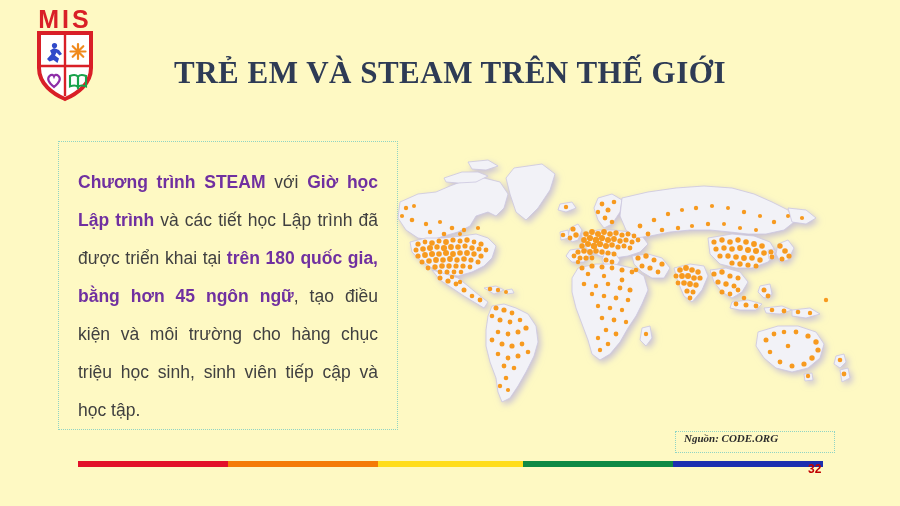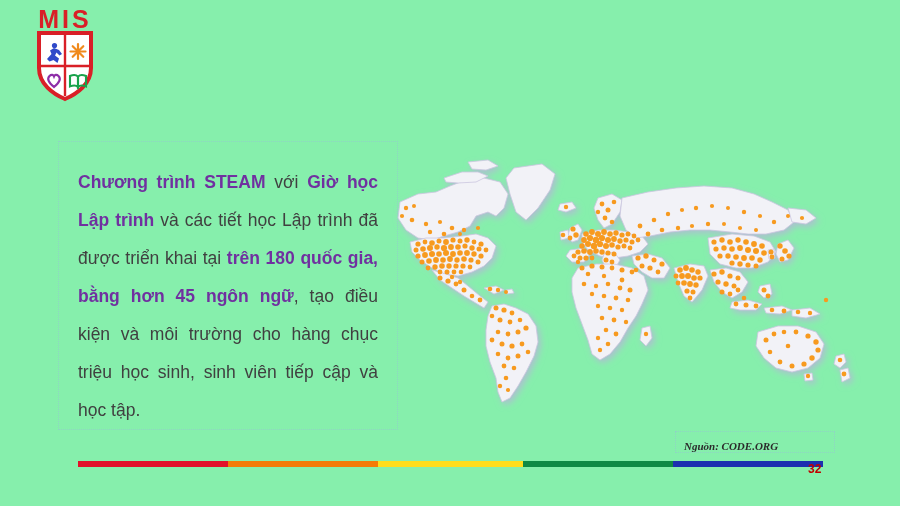--- a/index.html
+++ b/index.html
@@ -3,21 +3,21 @@
 <meta charset="utf-8">
 <style>
   html,body{margin:0;padding:0;}
   body{
     width:900px;height:506px;
     background:#ffffff;
     font-family:"Liberation Sans", sans-serif;
     overflow:hidden;
     position:relative;
   }
-  #slide{position:relative;width:900px;height:506px;background:#86efac;overflow:hidden;}
+  #slide{position:relative;width:900px;height:506px;background:#fef9c3;overflow:hidden;}
 
   
   #logo{position:absolute;left:22px;top:6px;width:86px;height:96px;}
   #logo-text{
     position:absolute;left:0;top:0;width:86px;text-align:center;
     font-family:"Liberation Sans", sans-serif;
     font-weight:bold;font-size:25px;letter-spacing:3px;color:#d91f27;
     line-height:26px;
   }
   #logo-shield{position:absolute;left:13px;top:24px;}
@@ -55,21 +55,21 @@
 
   
   #map{position:absolute;left:392px;top:150px;width:470px;height:270px;}
   #map svg{display:block;width:470px;height:270px;}
 
   
   #source-box{
     position:absolute;left:675px;top:431px;width:160px;height:22px;
     border:1px dotted #8fd4c4;
     box-sizing:border-box;
-    display:flex;align-items:flex-end;
+    display:flex;align-items:flex-start;
     padding-left:8px;
   }
   #source-text{
     font-family:"Liberation Serif", serif;
     font-style:italic;font-weight:bold;
     font-size:11px;color:#2b2b2b;white-space:nowrap;
   }
 
   
   #colorbar{position:absolute;left:78px;top:461px;width:745px;height:6px;display:flex;}
@@ -116,20 +116,21 @@
         <path d="M19 57 C13 52 12 48.5 14.5 46 C16.6 44 18.4 45 19 46.4 C19.6 45 21.4 44 23.5 46 C26 48.5 25 52 19 57 Z" fill="none" stroke="#8e2ea8" stroke-width="2.2"></path>
       </g>
 
       <g fill="none" stroke="#18a24a" stroke-width="2.1">
         <path d="M35 46 C38.5 44.5 41.5 45 43 46.6 L43 57 C41.5 55.4 38.5 55 35 56.4 Z"></path>
         <path d="M51 46 C47.5 44.5 44.5 45 43 46.6 L43 57 C44.5 55.4 47.5 55 51 56.4 Z"></path>
       </g>
     </svg>
   </div>
 
+  <div id="title">TRẺ EM VÀ STEAM TRÊN THẾ GIỚI</div>
 
   <div id="textbox">
     <p id="para"><span class="hl">Chương trình STEAM</span><span> với </span><span class="hl">Giờ học Lập trình</span><span> và các tiết học Lập trình đã được triển khai tại </span><span class="hl">trên 180 quốc gia, bằng hơn 45 ngôn ngữ</span><span>, tạo điều kiện và môi trường cho hàng chục triệu học sinh, sinh viên tiếp cập và học tập.</span></p>
   </div>
 
   <div id="map">
     <svg viewBox="0 0 470 270" xmlns="http://www.w3.org/2000/svg">
       <defs>
         <filter id="softshadow" x="-20%" y="-20%" width="150%" height="150%">
           <feDropShadow dx="2.5" dy="3" stdDeviation="3" flood-color="#b9b1dc" flood-opacity="0.75"></feDropShadow>

